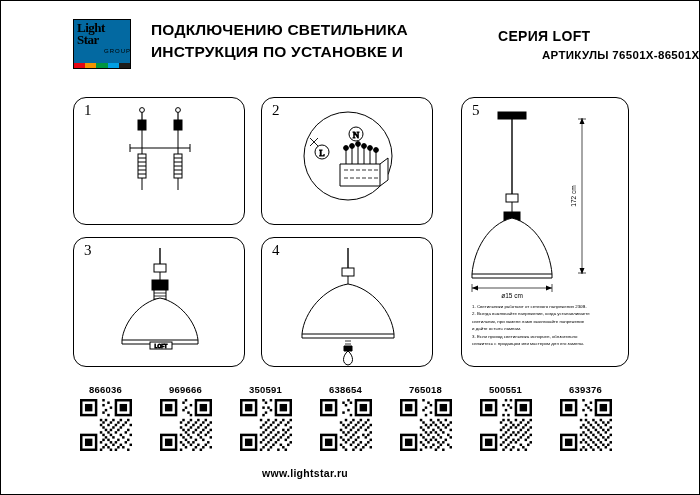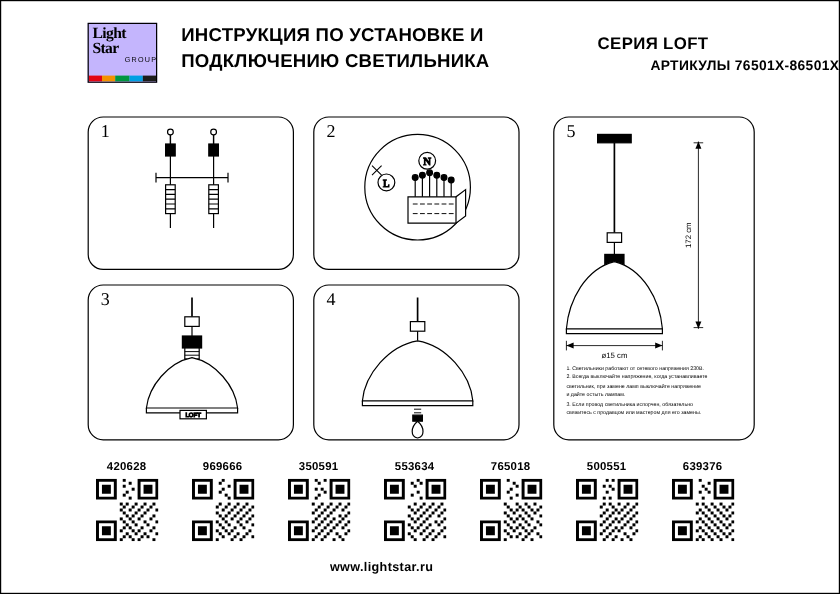--- a/index.html
+++ b/index.html
@@ -17,21 +17,21 @@
     border:1px solid #000;
   }
 
   
   .header{
     position:absolute;left:0;top:0;width:700px;height:82px;
   }
   .logo{
     position:absolute;left:72px;top:18px;width:56px;height:48px;
     border:1px solid #000;
-    background:#c4b5fd;
+    background:#0369a1;
     overflow:hidden;
   }
   .logo-text{
     position:absolute;left:3px;top:2px;
     font-weight:bold;font-size:13px;line-height:12px;
     letter-spacing:-0.5px;
     font-family:"Liberation Serif", serif;
   }
   .logo-text span{display:block;}
   .logo-sub{
@@ -94,21 +94,21 @@
   .qrcode{
     width:52px;height:52px;margin:0 auto;
     display:block;
   }
   .qrlabel{
     text-align:center;font-size:9.5px;font-weight:bold;margin-bottom:4px;
     letter-spacing:0.2px;
   }
   .site{
     position:absolute;left:0;top:466px;width:608px;text-align:center;
-    font-size:10.5px;font-weight:bold;letter-spacing:0.3px;padding-left:13px;
+    font-size:10.5px;font-weight:bold;letter-spacing:0.3px;
   }
 </style>
 </head>
 <body>
 
 <div class="page">
 
   <div class="header">
 
     <div class="logo">
@@ -120,22 +120,22 @@
       <div class="logo-bar">
         <i style="background:#e30613"></i>
           <i style="background:#f39200"></i>
           <i style="background:#009640"></i>
           <i style="background:#009fe3"></i>
           <i style="background:#1d1d1b"></i>
       </div>
     </div>
 
     <div class="title">
+      <div>ПОДКЛЮЧЕНИЮ СВЕТИЛЬНИКА</div>
       <div>ИНСТРУКЦИЯ ПО УСТАНОВКЕ И</div>
-      <div>ПОДКЛЮЧЕНИЮ СВЕТИЛЬНИКА</div>
     </div>
 
     <div class="series">СЕРИЯ LOFT</div>
     <div class="articles">АРТИКУЛЫ 76501X-86501X</div>
   </div>
 
   <div class="panel" id="panel1">
     <div class="pnum">1</div>
     <div class="p1">
       <svg width="172" height="128" viewBox="0 0 172 128">
@@ -281,21 +281,21 @@
       <p>светильник, при замене ламп выключайте напряжение</p>
       <p>и дайте остыть лампам.</p>
       <p>3. Если провод светильника испорчен, обязательно</p>
       <p>свяжитесь с продавцом или мастером для его замены.</p>
     </div>
   </div>
 
   <div class="qrrow">
 
     <div class="qrcell" style="left:0px;">
-      <div class="qrlabel">420628</div>
+      <div class="qrlabel">866036</div>
       <svg class="qrcode" viewBox="0 0 21 21">
         <rect width="21" height="21" fill="#fff"></rect>
         <g fill="#000">
           <path d="M0 0h7v7h-7z"></path>
             <path d="M1 1h5v5h-5z" fill="#fff"></path>
             <path d="M2 2h3v3h-3z"></path>
           <path d="M14 0h7v7h-7z"></path>
             <path d="M15 1h5v5h-5z" fill="#fff"></path>
             <path d="M16 2h3v3h-3z"></path>
           <path d="M0 14h7v7h-7z"></path>
@@ -514,21 +514,21 @@
           <rect x="17" y="19" width="1" height="1"></rect>
             <rect x="8" y="20" width="1" height="1"></rect>
             <rect x="11" y="20" width="1" height="1"></rect>
           <rect x="15" y="20" width="1" height="1"></rect>
             <rect x="18" y="20" width="1" height="1"></rect>
         </g>
       </svg>
     </div>
 
     <div class="qrcell" style="left:240px;">
-      <div class="qrlabel">553634</div>
+      <div class="qrlabel">638654</div>
       <svg class="qrcode" viewBox="0 0 21 21">
         <rect width="21" height="21" fill="#fff"></rect>
         <g fill="#000">
           <path d="M0 0h7v7h-7z"></path>
             <path d="M1 1h5v5h-5z" fill="#fff"></path>
             <path d="M2 2h3v3h-3z"></path>
           <path d="M14 0h7v7h-7z"></path>
             <path d="M15 1h5v5h-5z" fill="#fff"></path>
             <path d="M16 2h3v3h-3z"></path>
           <path d="M0 14h7v7h-7z"></path>

